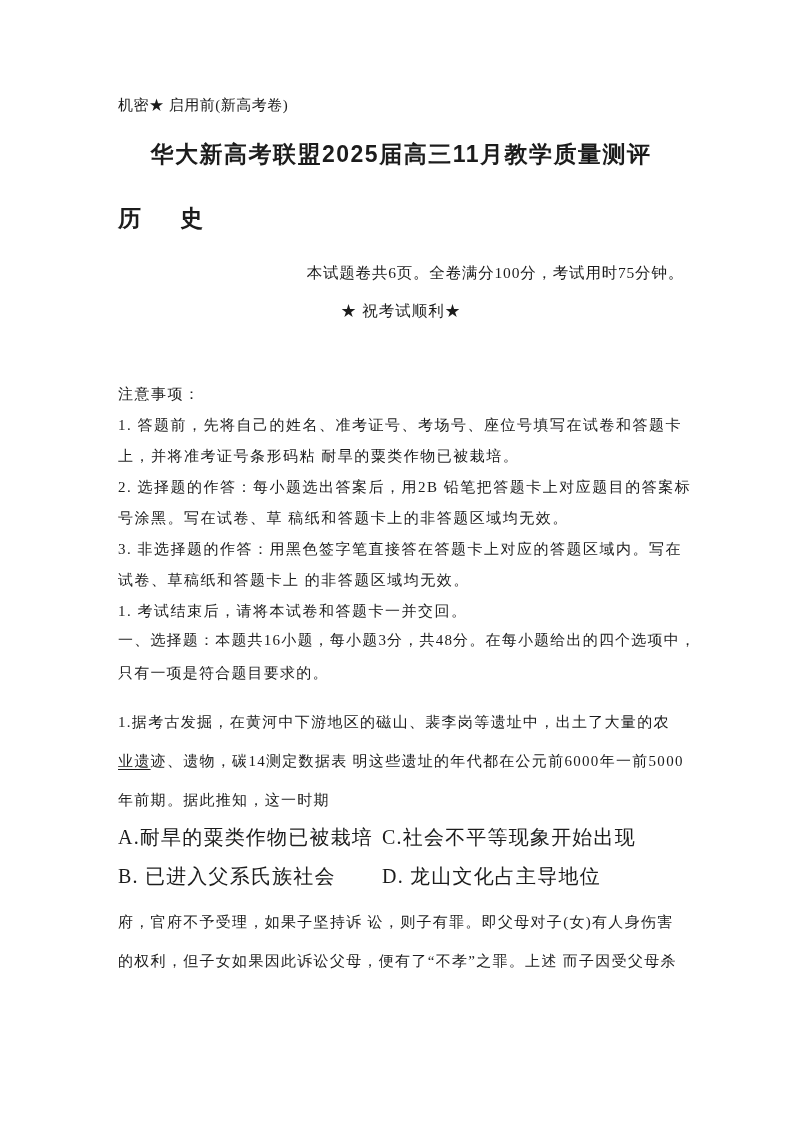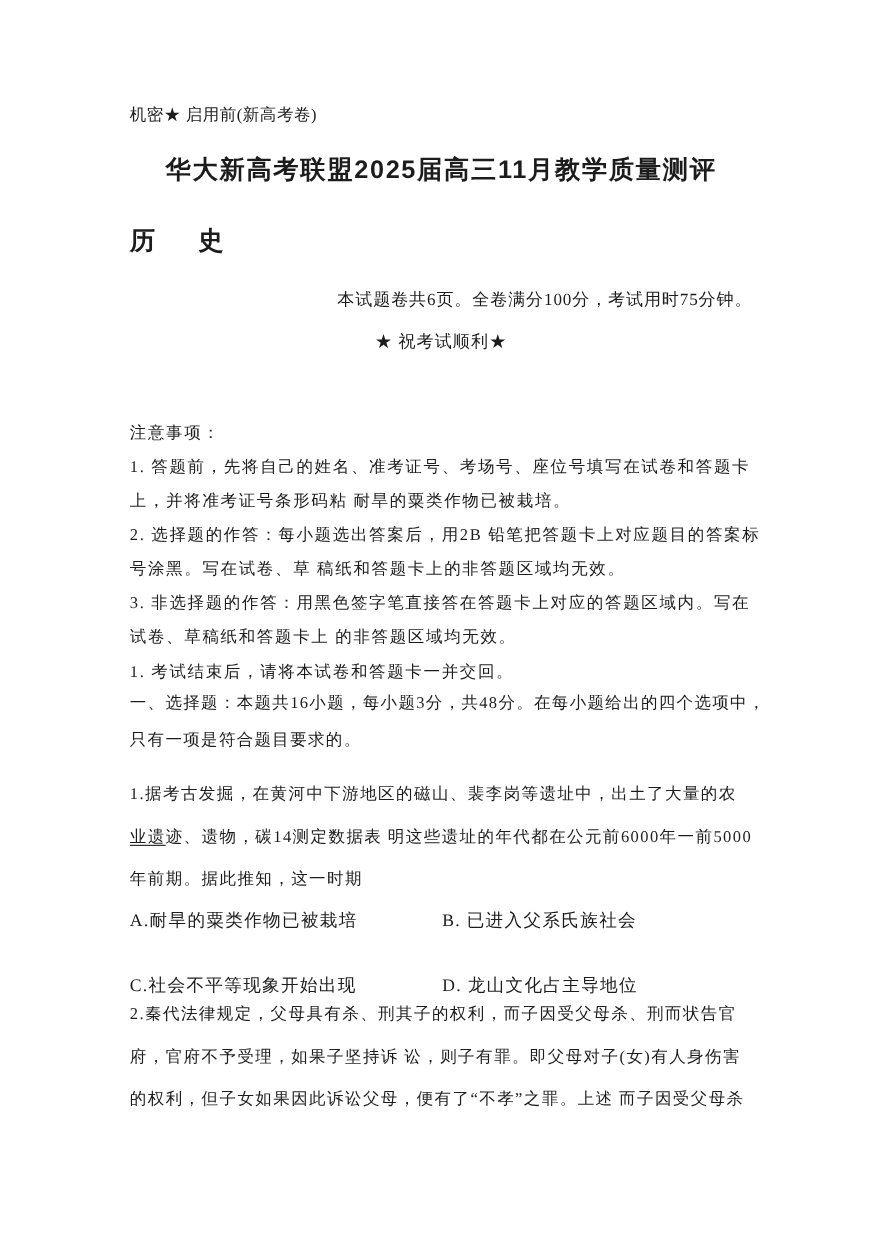--- a/index.html
+++ b/index.html
@@ -39,21 +39,21 @@
   .section { top:624px; font-size:15px; letter-spacing:1.2px; }
   .section .sline { line-height:33px; white-space:nowrap; }
   .question { font-size:15px; letter-spacing:1.3px; }
   .question .qline { line-height:39px; white-space:nowrap; }
   .q1 { top:703px; }
   .q2 { top:903px; }
   .options {
     top:818px;
     display:grid;
     grid-template-columns:264px auto;
-    font-size:16px; letter-spacing:1.2px;gap:20px;
+    font-size:20px; letter-spacing:1.2px;
   }
   .options .opt { line-height:39px; white-space:nowrap; }
   .underlined { text-decoration:underline; text-underline-offset:3px; text-decoration-thickness:1.2px; }
 </style>
 </head>
 <body>
 
 <div class="page">
 
   <div class="abs classification">机密★ 启用前(新高考卷)</div>
@@ -83,24 +83,23 @@
   </div>
 
   <div class="abs col question q1">
     <div class="qline">1.据考古发掘，在黄河中下游地区的磁山、裴李岗等遗址中，出土了大量的农</div>
     <div class="qline"><span class="underlined">业遗</span><span>迹、遗物，碳14测定数据表 明这些遗址的年代都在公元前6000年一前5000</span></div>
     <div class="qline">年前期。据此推知，这一时期</div>
   </div>
 
   <div class="abs col options">
     <div class="opt">A.耐旱的粟类作物已被栽培</div>
+    <div class="opt">C.社会不平等现象开始出现</div>
     <div class="opt">B. 已进入父系氏族社会</div>
-    <div class="opt">C.社会不平等现象开始出现</div>
     <div class="opt">D. 龙山文化占主导地位</div>
   </div>
 
   <div class="abs col question q2">
-    <div class="qline">2.秦代法律规定，父母具有杀、刑其子的权利，而子因受父母杀、刑而状告官</div>
     <div class="qline">府，官府不予受理，如果子坚持诉 讼，则子有罪。即父母对子(女)有人身伤害</div>
     <div class="qline">的权利，但子女如果因此诉讼父母，便有了“不孝”之罪。上述 而子因受父母杀</div>
   </div>
 
 </div>
 
 </body></html>

